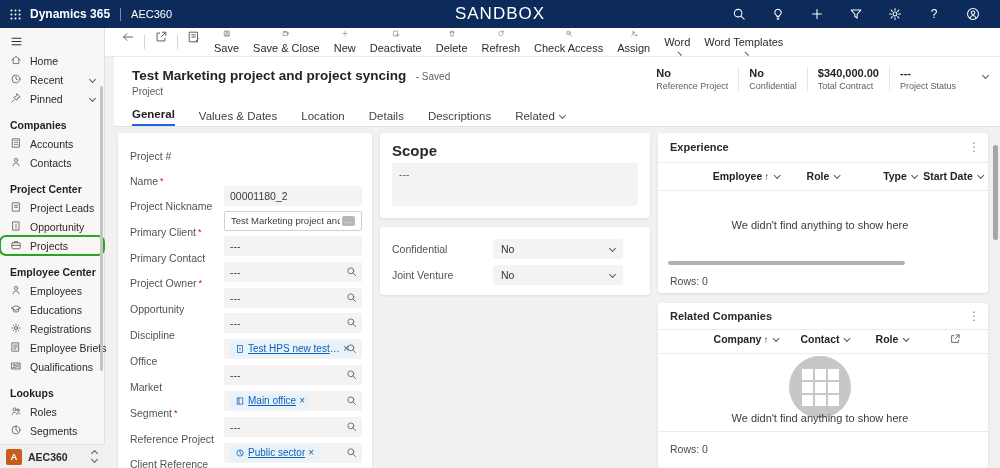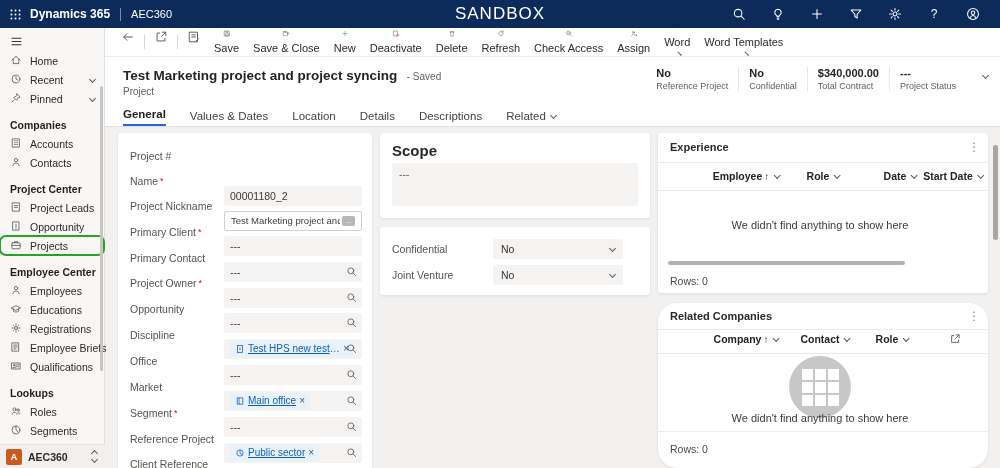--- a/index.html
+++ b/index.html
@@ -43,42 +43,42 @@
   .chev { display:inline-block; width:5px; height:5px; border-right:1.1px solid #5c5a58; border-bottom:1.1px solid #5c5a58; transform:rotate(45deg); margin-left:5px; vertical-align:2px; }
 
   
   .cmdbar { position:absolute; top:28px; left:105px; right:0; height:29px; background:#fff; border-bottom:1px solid #eceae8; display:flex; align-items:center; padding:0 10px; z-index:30; }
   .cmd { display:flex; align-items:center; gap:5px; height:24px; padding:0 7px; border:none; background:transparent; font-family:inherit; font-size:11px; color:#2b2a29; cursor:pointer; border-radius:2px; white-space:nowrap;flex-direction:column; }
   .cmd svg { width:14px; height:14px; stroke:#5c5a58; fill:none; stroke-width:1.1; stroke-linecap:round; stroke-linejoin:round; }
   .cmd.iconic { padding:0 6px; }
   .vdiv { width:1px; height:14px; background:#d8d6d4; margin:0 3px; }
 
   
-  .rec-header { position:absolute; top:57px; left:105px; right:0; height:70px; background:#fff; border-bottom:1px solid #e1dfdd; z-index:20; }
+  .rec-header { position:absolute; top:57px; left:114px; right:0; height:70px; background:#fff; border-bottom:1px solid #e1dfdd; z-index:20; }
   .rec-title-row { position:absolute; left:18px; top:9px; white-space:nowrap; }
   .rec-title { font-size:13.5px; font-weight:bold; color:#252423; }
   .rec-saved { font-size:10px; color:#605e5c; margin-left:5px; }
   .rec-entity { position:absolute; left:18px; top:29px; font-size:10px; color:#605e5c; }
   .tabs { position:absolute; left:18px; bottom:0; height:25px; display:flex; align-items:flex-end; gap:24px; }
   .tab { font-size:11.5px; color:#44433f; padding-bottom:4px; cursor:pointer; white-space:nowrap; }
   .tab.active { font-weight:bold; color:#201f1e; border-bottom:2px solid #2266e3; padding-bottom:4px; }
   .summary { position:absolute; right:34px; top:10px; display:flex; }
   .stat { padding:0 10px; border-left:1px solid #e8e6e4; text-align:left; }
   .stat:first-child { border-left:none; }
   .stat-value { font-size:11px; font-weight:bold; color:#252423; white-space:nowrap; }
   .stat-label { font-size:9px; color:#605e5c; margin-top:2px; white-space:nowrap; }
   .hdr-chev { position:absolute; right:12px; top:16px; cursor:pointer; }
 
   
   .card { position:absolute; background:#fff; border-radius:3px; box-shadow:0 1px 3px rgba(0,0,0,.09); }
   .card-fields { left:118px; top:133px; width:254px; height:345px; }
   .card-scope { left:380px; top:133px; width:270px; height:85px; }
   .card-flags { left:380px; top:227px; width:270px; height:68px; }
   .card-exp { left:658px; top:133px; width:330px; height:160px; }
-  .card-rel { left:658px; top:303px; width:330px; height:165px;border-radius:19px; }
+  .card-rel { left:658px; top:303px; width:330px; height:165px; }
 
   .frow { position:absolute; left:0; width:254px; height:20px; }
   .flabel { position:absolute; left:12px; top:0; width:92px; line-height:20px; font-size:10.5px; color:#55534f; white-space:nowrap; }
   .req { color:#c50f1f; font-size:9px; margin-left:2px; vertical-align:top; }
   .finput { position:absolute; left:106px; top:0; width:138px; height:20px; background:#f4f3f2; border-radius:2px; font-size:10.5px; line-height:20px; color:#3d3b38; padding:0 6px; cursor:text; overflow:hidden; white-space:nowrap;margin-top:40px; }
   .finput.white { background:#fff; border:1px solid #d2d0ce; line-height:18px; display:flex; align-items:center; }
   .finput.lookup, .finput.dd { cursor:pointer; padding-right:20px; }
   .mag { position:absolute; right:5px; top:4px; width:11px; height:11px; color:#5c5a58; }
   .mag svg { width:11px; height:11px; stroke:currentColor; fill:none; stroke-width:1.2; stroke-linecap:round; }
   .ddchev { position:absolute; right:8px; top:7px; }
@@ -655,21 +655,21 @@
     </div>
   </div>
 </div>
 
 <div class="card card-exp">
   <div class="grid-title" style="top:8px">Experience</div>
   <span class="kebab" style="top:8px">⋮</span>
   <div class="hline" style="top:29px"></div>
   <span class="gcol" style="left:88px; top:37px"><span>Employee</span><span class="sortarrow">↑</span><span class="chev"></span></span>
   <span class="gcol" style="left:165px; top:37px"><span>Role</span><span class="chev"></span></span>
-  <span class="gcol" style="left:242px; top:37px"><span>Date</span><span class="chev"></span></span>
+  <span class="gcol" style="left:242px; top:37px"><span>Type</span><span class="chev"></span></span>
   <span class="gcol" style="left:295px; top:37px"><span>Start Date</span><span class="chev"></span></span>
   <div class="hline" style="top:57px"></div>
   <span class="empty-msg" style="left:162px; top:86px">We didn't find anything to show here</span>
   <div class="hscroll" style="top:128px"></div>
   <span class="rows-count" style="top:142px">Rows: 0</span>
 </div>
 
 <div class="card card-rel">
   <div class="grid-title" style="top:7px">Related Companies</div>
   <span class="kebab" style="top:7px">⋮</span>

